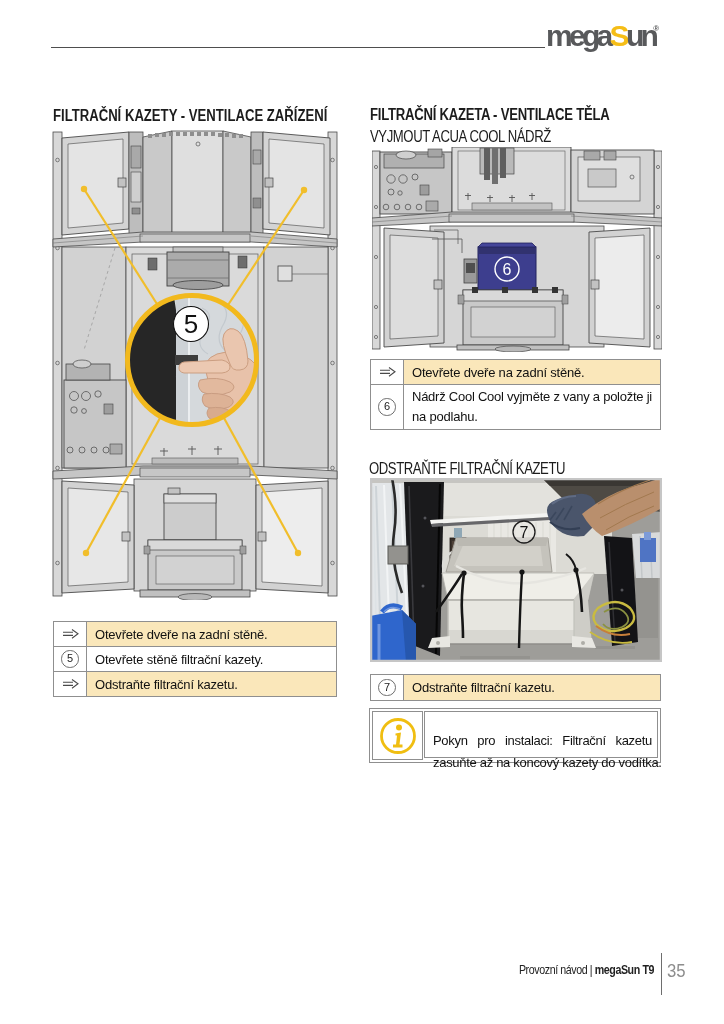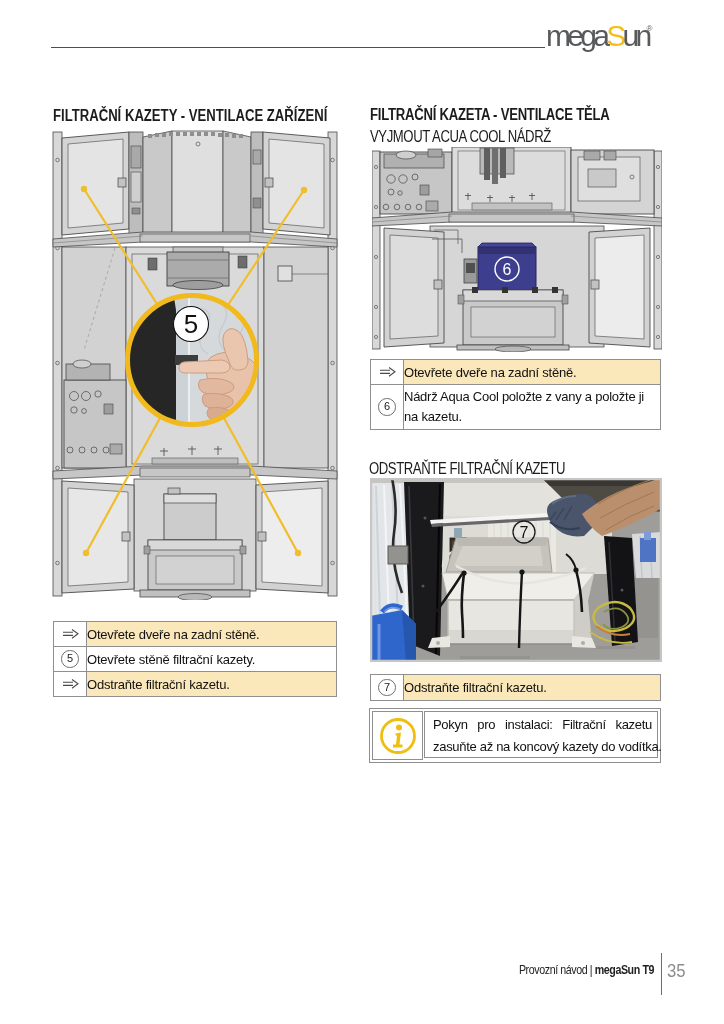--- a/index.html
+++ b/index.html
@@ -3,30 +3,30 @@
 <meta charset="utf-8">
 <style>
 html,body{margin:0;padding:0}
 body{width:724px;height:1024px;position:relative;background:#fff;font-family:"Liberation Sans",sans-serif;overflow:hidden}
 .abs{position:absolute}
 .h1{font-weight:bold;font-size:16px;color:#1c1c1c;letter-spacing:0;white-space:nowrap;transform:scaleX(0.82);transform-origin:0 0}
 .h2{font-weight:normal;font-size:16px;color:#1c1c1c;letter-spacing:-0.5px;white-space:nowrap;transform:scaleX(0.82);transform-origin:0 0}
 table.t{border-collapse:collapse;table-layout:fixed}
 table.t td{border:1px solid #8f8f8f;font-size:13px;color:#111;vertical-align:middle}
 td.ic{width:30px;text-align:center;background:#fff}
-td.tx{padding-left:0;letter-spacing:-0.2px}
+td.tx{padding-left:8px;letter-spacing:-0.2px}
 .yl{background:#fae7ba}
 .circn{display:inline-block;width:15.5px;height:15.5px;border:1px solid #6e6e6e;border-radius:50%;line-height:15.5px;text-align:center;font-size:11px;color:#222}
 </style>
 </head>
 <body>
 
 <div class="abs" style="left:51px;top:47px;width:494px;height:1px;background:#4e4e4e"></div>
 
-<div class="abs" style="left:546px;top:19px;width:116px;font-weight:normal;font-size:30px;letter-spacing:-3.7px;color:#58595b;white-space:nowrap">mega<span style="color:#f5bd16">S</span>un<span style="font-size:8px;vertical-align:15px;letter-spacing:0;margin-left:-2px">®</span></div>
+<div class="abs" style="left:546px;top:19px;width:116px;font-weight:bold;font-size:30px;letter-spacing:-3.7px;color:#58595b;white-space:nowrap">mega<span style="color:#f5bd16">S</span>un<span style="font-size:8px;vertical-align:15px;letter-spacing:0;margin-left:-2px">®</span></div>
 
 <div class="abs h1" style="left:53px;top:107px">FILTRAČNÍ KAZETY - VENTILACE ZAŘÍZENÍ</div>
 
 <div class="abs" style="left:52px;top:128px;width:286px;height:472px" id="draw1">
 <svg width="286" height="472" viewBox="0 0 286 472">
 
 <g>
         <rect x="1" y="4" width="9" height="464" fill="#d8d8d8" stroke="#4a4a4a" stroke-width="0.8"></rect>
 <circle cx="5.5" cy="32" r="1.8" fill="none" stroke="#555" stroke-width="0.7"></circle>
         <circle cx="5.5" cy="120" r="1.8" fill="none" stroke="#555" stroke-width="0.7"></circle>
@@ -400,22 +400,22 @@
             <path d="M1 3.2 H11 M1 6.4 H11 M10 0.5 L16 4.8 L10 9.3" fill="none" stroke="#4a4a4a" stroke-width="1.1"></path>
           </svg></td>
 
 <td class="tx yl">Otevřete dveře na zadní stěně.</td>
 </tr>
 <tr style="height:45px">
 
 <td class="ic"><span class="circn">6</span></td>
 
 <td class="tx" style="line-height:20px;padding-right:6px">
-          <div style="white-space:nowrap;letter-spacing:-0.25px">Nádrž Aqua Cool položte z vany a položte ji</div>
-          <div>na kazetu.</div>
+          <div style="white-space:nowrap;letter-spacing:-0.25px">Nádrž Cool Cool vyjměte z vany a položte ji</div>
+          <div>na podlahu.</div>
         </td>
 </tr>
 </tbody>
   </table>
 
 <div class="abs h2" style="left:369px;top:460px">ODSTRAŇTE FILTRAČNÍ KAZETU</div>
 
 <div class="abs" style="left:370px;top:478px;width:292px;height:184px" id="photo">
 <svg width="292" height="184" viewBox="0 0 292 184">
 
@@ -591,21 +591,21 @@
 
 <div class="abs" style="left:2px;top:2px;width:49px;height:47px;border:1px solid #8f8f8f">
 
 <svg class="abs" style="left:5px;top:4px" width="40" height="40" viewBox="0 0 40 40">
         <circle cx="20" cy="20" r="16.5" fill="none" stroke="#f0be11" stroke-width="2.8"></circle>
         <circle cx="21" cy="11.5" r="3" fill="#f0be11"></circle>
         <path d="M17.5 17.5 L23 16.5 L21.5 28.5 L24.5 28.5 L24.5 31.5 L15 31.5 L15 28.5 L18 28.5 L19 19.5 L17.5 19.5 Z" fill="#f0be11"></path>
       </svg>
 </div>
 
-<div class="abs" style="left:54px;top:2px;width:234px;height:47px;border:1px solid #8f8f8f;font-size:13px;letter-spacing:-0.3px;color:#111;line-height:22px;padding:2px 5px 0 8px;box-sizing:border-box">
+<div class="abs" style="left:54px;top:2px;width:234px;height:47px;border:1px solid #8f8f8f;font-size:13px;letter-spacing:-0.3px;color:#111;line-height:22px;padding:18px 5px 0 8px;box-sizing:border-box">
       <div style="text-align:justify;text-align-last:justify">Pokyn pro instalaci: Filtrační kazetu</div>
       <div style="white-space:nowrap;text-align:justify;text-align-last:justify">zasuňte až na koncový kazety do vodítka.</div>
     </div>
 </div>
 
 <div class="abs" style="left:400px;top:962px;width:254px;text-align:right;font-size:13px;color:#222;letter-spacing:-0.5px;transform:scaleX(0.82);transform-origin:100% 0">Provozní návod | <b>megaSun T9</b></div>
 
 <div class="abs" style="left:661px;top:953px;width:1px;height:42px;background:#6e6e6e"></div>
 
 <div class="abs" style="left:667px;top:960px;font-size:19px;color:#8d8d8d;font-weight:normal;letter-spacing:0px;transform:scaleX(0.88);transform-origin:0 0">35</div>

